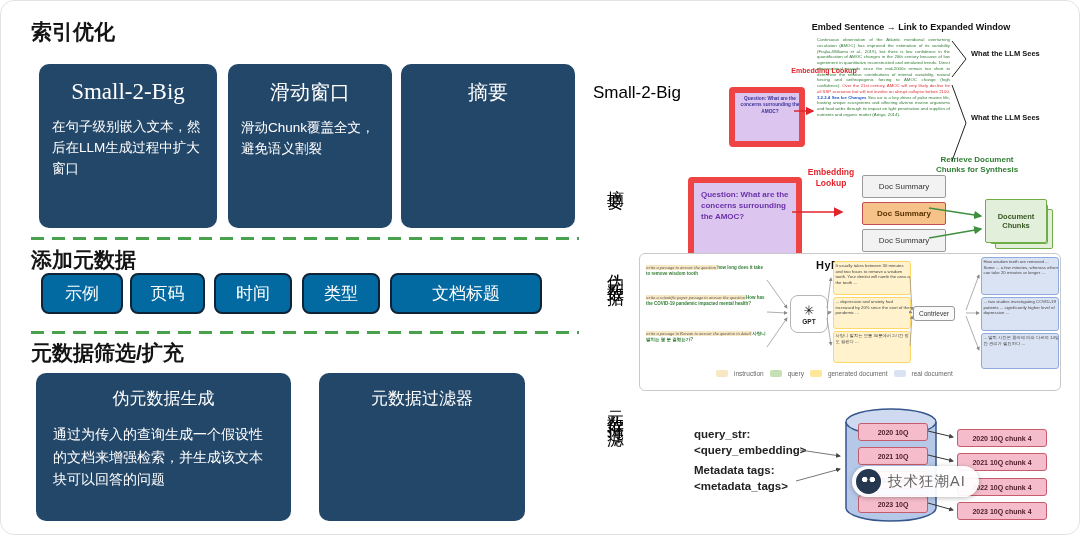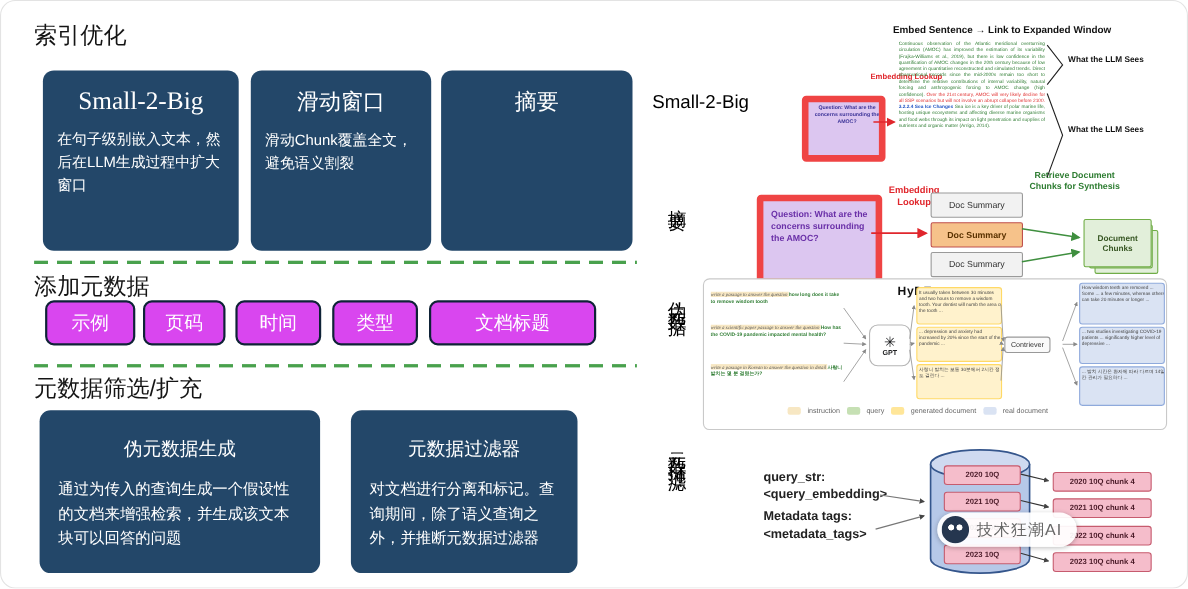--- a/index.html
+++ b/index.html
@@ -1,46 +1,46 @@
 <!DOCTYPE html>
 <html><head>
 <meta charset="utf-8">
 <style>
   html,body{margin:0;padding:0;width:1080px;height:535px;overflow:hidden;background:#fff;
     font-family:"Liberation Sans",sans-serif;-webkit-text-size-adjust:none;}
   .slide{position:relative;width:1078px;height:533px;background:#fff;border:1px solid #e3e3e3;border-radius:14px;overflow:hidden;}
   .abs{position:absolute;}
-  .h{font-size:21px;font-weight:400;color:#141414;}
+  .h{font-size:21px;font-weight:700;color:#141414;}
   
   .navy{background:#234769;color:#fff;border-radius:10px;}
   .card-title{text-align:center;padding-top:15px;font-size:20px;}
   .serif-title{font-family:"Liberation Serif",serif;font-size:23px;}
   .card-body{padding:12px 13px 0;font-size:13.5px;line-height:1.55;}
-  .tag{height:37px;background:#d946ef;border:2px solid #0f2337;border-radius:8px;color:#fff;
+  .tag{height:37px;background:#0369a1;border:2px solid #0f2337;border-radius:8px;color:#fff;
     font-size:17px;display:flex;align-items:center;justify-content:center;}
   .divider{height:3px;background:repeating-linear-gradient(90deg,#49a14d 0 13px,transparent 13px 21px);}
-  .fc-title{text-align:center;padding-top:24px;font-size:17px;}
+  .fc-title{text-align:center;padding-top:14px;font-size:17px;}
   .fc-body{padding:13px 17px 0;font-size:14px;line-height:1.62;}
   
   .row-label{font-size:17px;color:#000;}
   .vlabel{writing-mode:vertical-rl;text-orientation:upright;font-size:17px;letter-spacing:5px;color:#000;}
   .tinybox{overflow:hidden;}
   .tiny{transform:scale(.5);transform-origin:0 0;width:200%;}
   
   .s2b-title{font-size:9px;font-weight:700;text-align:center;color:#111;}
   .qbox{background:#dcc6f0;border:6px solid #ef4444;border-radius:4px;overflow:hidden;}
   .q-sm{font-size:9.5px;font-weight:700;color:#3b3397;padding:5px 6px;line-height:1.3;text-align:center;}
   .q-md{font-size:8px;font-weight:700;color:#6a30a8;padding:6px 7px;line-height:1.4;}
   .embed-lookup{color:#e0262c;font-weight:700;font-size:7px;text-align:center;line-height:1.25;}
   .el-md{font-size:8.5px;}
   .passage-inner{font-size:8.7px;line-height:1.32;text-align:justify;}
   .green{color:#2f7d33;} .redtx{color:#e03131;} .bluetx{color:#2456c4;font-weight:700;}
   .llm-sees{font-size:7.5px;font-weight:700;color:#111;line-height:1.3;}
   
-  .docsum{width:82px;height:21px;font-size:8px;display:flex;align-items:center;justify-content:center;border-radius:2px;}
+  .docsum{width:82px;height:21px;font-size:8px;display:flex;align-items:center;justify-content:center;border-radius:2px;margin-left:16px;}
   .ds-plain{background:#f2f2f2;border:1px solid #9a9a9a;color:#333;}
   .ds-hot{background:#f6c28a;border:1px solid #c0504d;color:#5a3200;font-weight:700;}
   .retrieve-label{color:#2e7d32;font-weight:700;font-size:8px;text-align:center;line-height:1.3;}
   .layer{position:absolute;width:56px;height:38px;background:#e2efda;border:1px solid #70ad47;border-radius:2px;}
   .l2{left:10px;top:10px;} .l1{left:5px;top:5px;}
   .l0{left:0;top:0;display:flex;align-items:center;justify-content:center;font-size:7.5px;font-weight:700;color:#375623;text-align:center;padding:2px;}
   
   .hyde-box{border:1px solid #c9c9c9;border-radius:6px;background:#fff;}
   .hyde-title{font-weight:700;font-size:11px;color:#111;letter-spacing:.5px;}
   .hy-inner{font-size:9px;line-height:1.3;}
@@ -99,21 +99,20 @@
 
   <div class="abs divider" style="left:30px;top:330px;width:548px"></div>
   <div class="abs h" style="left:30px;top:338px">元数据筛选/扩充</div>
 
   <div class="abs navy" style="left:35px;top:372px;width:255px;height:148px">
     <div class="fc-title">伪元数据生成</div>
     <div class="fc-body">通过为传入的查询生成一个假设性的文档来增强检索，并生成该文本块可以回答的问题</div>
   </div>
   <div class="abs navy" style="left:318px;top:372px;width:206px;height:148px">
     <div class="fc-title">元数据过滤器</div>
-    <div class="fc-body">对文档进行分离和标记。查询期间，除了语义查询之外，并推断元数据过滤器</div>
   </div>
 
   <div class="abs row-label" style="left:592px;top:82px">Small-2-Big</div>
   <div class="abs s2b-title" style="left:760px;top:21px;width:300px">Embed Sentence → Link to Expanded Window</div>
 
   <div class="abs qbox tinybox" style="left:728px;top:86px;width:64px;height:48px">
     <div class="tiny q-sm">Question: What are the concerns surrounding the AMOC?</div>
   </div>
   <div class="abs embed-lookup" style="left:788px;top:66px;width:70px">Embedding Lookup</div>
 

